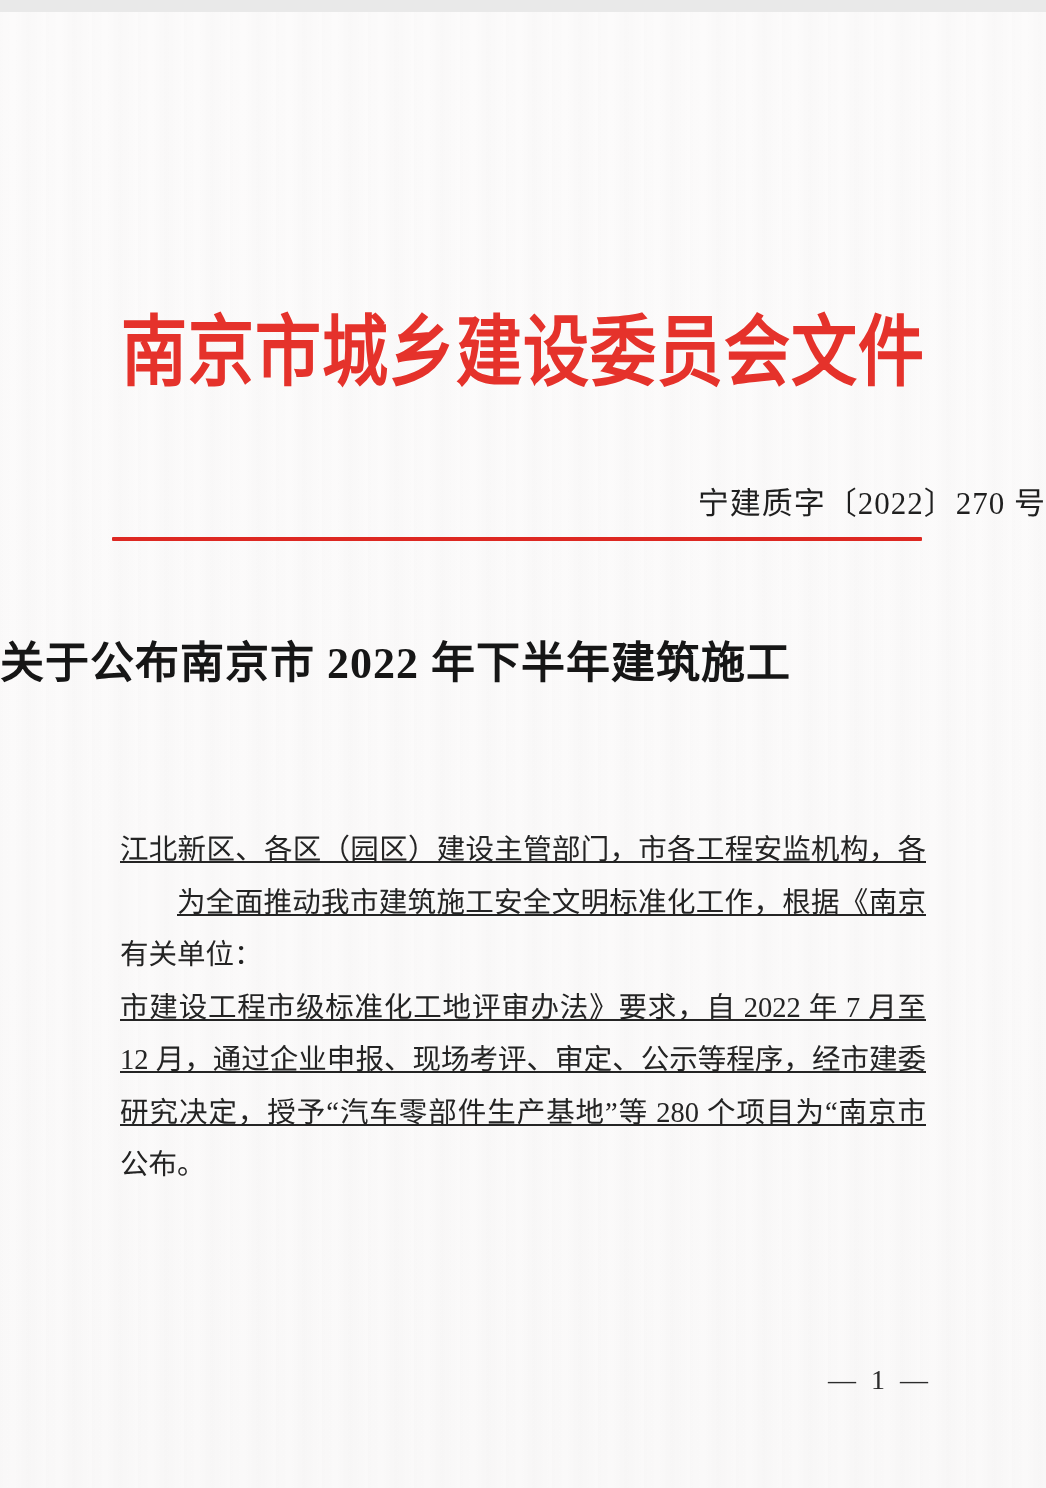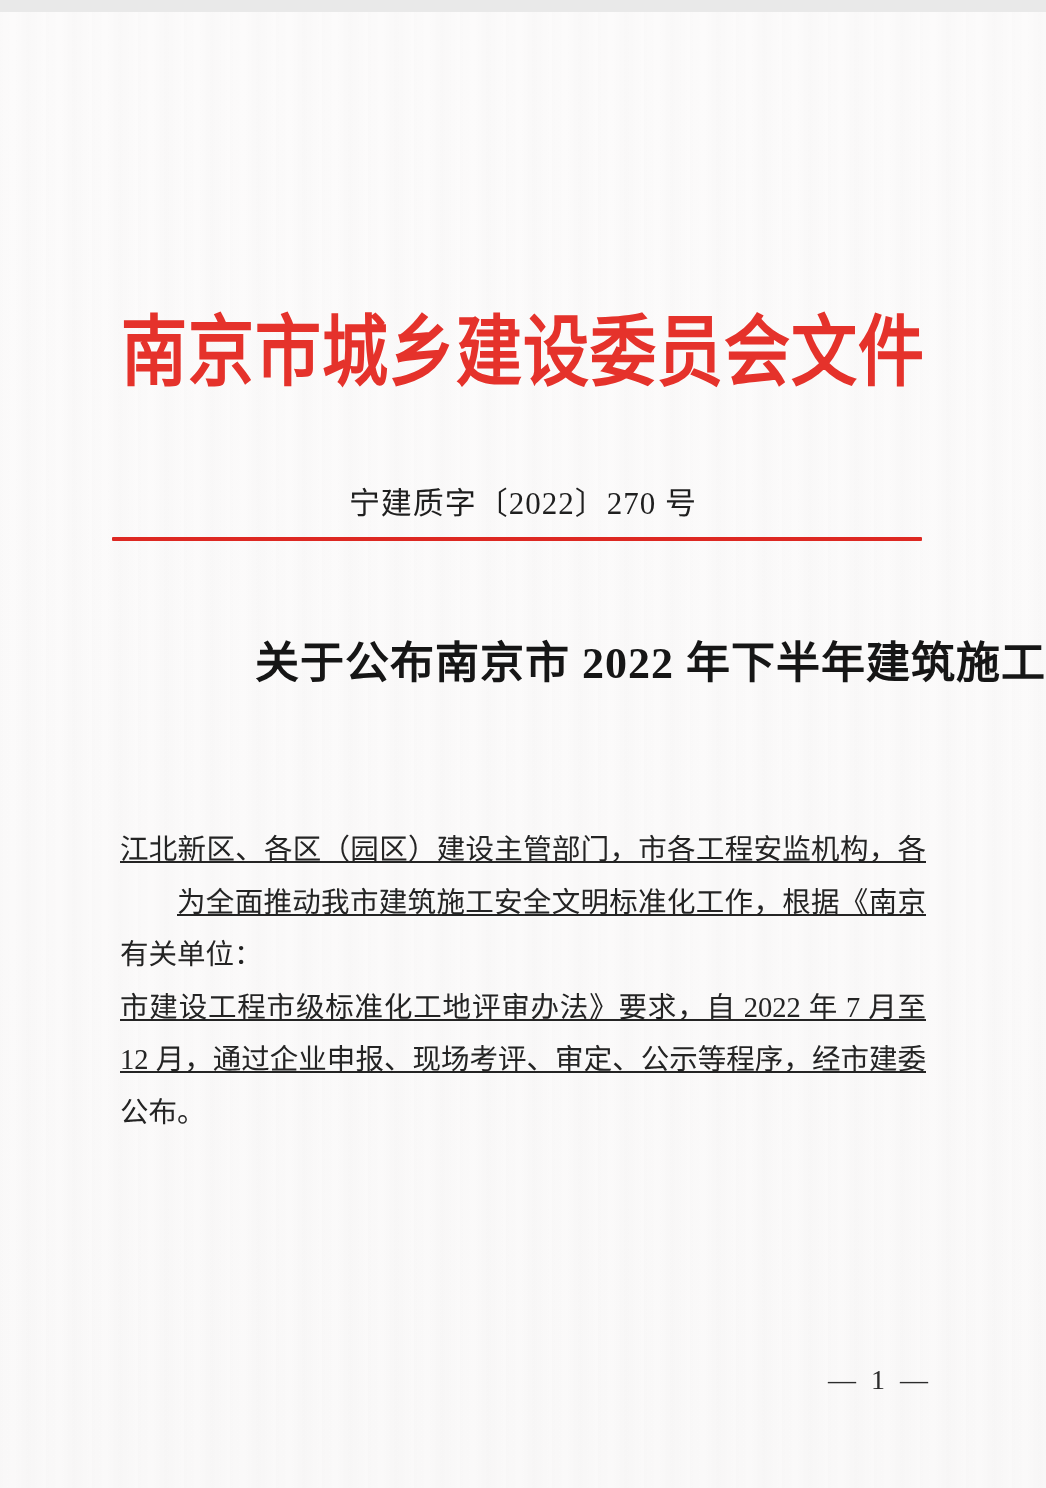--- a/index.html
+++ b/index.html
@@ -38,21 +38,21 @@
     transform-origin: center top;
     white-space: nowrap;
   }
 
   
   .doc-number {
     position: absolute;
     top: 466px;
     left: 0;
     width: 100%;
-    text-align: center;
+    text-align: right;
     font-size: 31px;
     color: #1f1f1f;
     letter-spacing: 1px;
   }
 
   
   .red-rule {
     position: absolute;
     top: 525px;
     left: 112px;
@@ -61,21 +61,21 @@
     background: var(--rule, #dd2822);
     border-radius: 1px;
   }
 
   
   .notice-title {
     position: absolute;
     top: 616px;
     left: 0;
     width: 100%;
-    text-align: right;
+    text-align: left;
     font-size: 44px;
     line-height: 72px;
     font-weight: bold;
     color: #161616;
     letter-spacing: 1px;
   }
 
   
   .body-text {
     position: absolute;
@@ -124,18 +124,19 @@
   <div class="notice-title">
     <div>关于公布南京市 2022 年下半年建筑施工</div>
   </div>
 
   <div class="body-text">
     <div class="body-line justify">江北新区、各区（园区）建设主管部门，市各工程安监机构，各</div>
     <div class="body-line justify indent">为全面推动我市建筑施工安全文明标准化工作，根据《南京</div>
     <div class="body-line">有关单位：</div>
     <div class="body-line justify">市建设工程市级标准化工地评审办法》要求，自 2022 年 7 月至</div>
     <div class="body-line justify">12 月，通过企业申报、现场考评、审定、公示等程序，经市建委</div>
+    <div class="body-line justify">研究决定，授予“汽车零部件生产基地”等 280 个项目为“南京市</div>
     <div class="body-line">公布。</div>
   </div>
 
   <div class="page-number">— 1 —</div>
 
 </div>
 
 </body></html>

